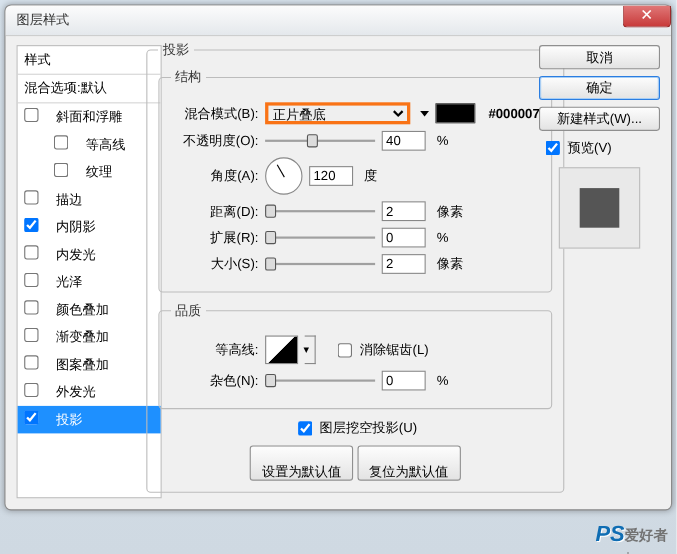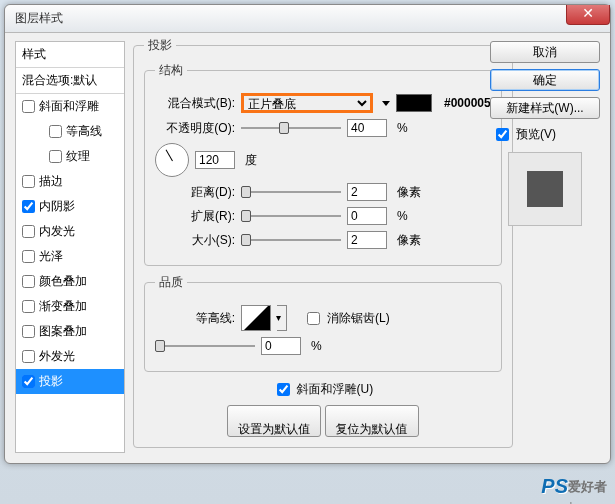--- a/index.html
+++ b/index.html
@@ -1,23 +1,23 @@
 <!DOCTYPE html>
 <html><head>
 <meta charset="utf-8">
 <style>
 * { box-sizing: border-box; font-family: "Microsoft YaHei", SimSun, Arial, sans-serif; font-size: 12px; }
 body { margin: 0; background: linear-gradient(#d8e3ed,#cfd9e2); width: 615px; height: 504px; position: relative; }
 .dialog { position: absolute; left: 4px; top: 4px; width: 607px; height: 460px; background: #f0f0f0; border: 1px solid #8a8a8a; border-radius: 6px; box-shadow: 0 0 6px rgba(0,0,0,.3); }
 .titlebar { height: 28px; background: linear-gradient(#fcfcfc,#e4e8ec); border-bottom: 1px solid #b8b8b8; border-radius: 6px 6px 0 0; position: relative; line-height: 26px; padding-left: 10px; color: #333; }
 .close-btn { position: absolute; right: 0; top: 0; width: 44px; height: 20px; background: linear-gradient(#e07878,#c83a3a); border: 1px solid #9a2a2a; border-top: none; border-radius: 0 0 4px 4px; color: #fff; text-align: center; font-size: 14px; line-height: 16px; cursor: pointer; }
-.left-panel { position: absolute; left: 10px; top: 36px; width: 110px; height: 412px; border: 1px solid #bcbcbc; background: #fff; }
+.left-panel { position: absolute; left: 10px; top: 36px; width: 132px; height: 412px; border: 1px solid #bcbcbc; background: #fff; }
 .lp-head { padding: 4px 6px; border-bottom: 1px solid #d4d4d4; }
 .lp-sub { padding: 4px 6px; border-bottom: 1px solid #d4d4d4; }
-.lp-item { padding: 4px 6px; display: flex; align-items: center; gap: 4px; cursor: pointer; }
+.lp-item { padding: 4px 6px; display: flex; align-items: flex-start; gap: 16px; cursor: pointer; }
 .lp-item.child { padding-left: 22px; margin-left: 11px; }
 .lp-item.selected { background: #1e90ff; color: #fff; }
 .lp-item input[type=checkbox]{ margin:0; width:13px; height:13px; }
 .center { position: absolute; left: 128px; top: 32px; width: 350px; height: 418px; }
 fieldset { border: 1px solid #bcbcbc; border-radius: 4px; margin: 0 0 8px 0; padding: 8px 10px 10px 10px; }
 legend { padding: 0 4px; color: #333; }
 .row { display: flex; align-items: center; margin: 6px 0; gap: 6px; }
 .row label.rowlbl { width: 80px; text-align: right; display: inline-block; }
 select.blend { width: 132px; height: 20px; border: 3px solid #f97316; }
 .colorbox { width: 36px; height: 18px; background: #000; border: 1px solid #666; display: inline-block; }
@@ -117,34 +117,35 @@
       <fieldset>
         <legend>结构</legend>
 
         <div class="row">
           <label class="rowlbl">混合模式(B):</label>
           <select class="blend">
             <option>正片叠底</option>
           </select>
           <span class="caret"></span>
           <span class="colorbox"></span>
-          <span class="hex">#000005</span>
+          <span class="hex">#000007</span>
         </div>
 
         <div class="row">
           <label class="rowlbl">不透明度(O):</label>
           <span class="slider">
               <span class="slider-track"></span>
               <span class="slider-thumb" style="left:38px"></span>
             </span>
           <input class="num" value="40" style="">
           <span class="unit">%</span>
         </div>
 
         <div class="row">
+          <label class="rowlbl">角度(A):</label>
           <span class="angle-dial">
               <span class="angle-hand"></span>
             </span>
           <input class="num" value="120" style="">
           <span class="unit">度</span>
         </div>
 
         <div class="row">
           <label class="rowlbl">距离(D):</label>
           <span class="slider">
@@ -181,33 +182,34 @@
         <div class="row">
           <label class="rowlbl">等高线:</label>
           <span class="contour-sw"></span>
             <span class="contour-dd"></span>
           <span class="chk-inline" style="margin-left:10px">
             <input type="checkbox" style="">
             <span>消除锯齿(L)</span>
           </span>
         </div>
         <div class="row">
+          <label class="rowlbl">杂色(N):</label>
           <span class="slider">
               <span class="slider-track"></span>
               <span class="slider-thumb" style="left:0"></span>
             </span>
           <input class="num" value="0" style="">
           <span class="unit">%</span>
         </div>
       </fieldset>
 
       <div class="row" style="justify-content:center">
         <span class="chk-inline">
           <input type="checkbox" checked="" style="">
-          <span>斜面和浮雕(U)</span>
+          <span>图层挖空投影(U)</span>
         </span>
       </div>
       <div class="btn-row">
         <button class="stdbtn">设置为默认值</button>
         <button class="stdbtn">复位为默认值</button>
       </div>
     </fieldset>
   </div>
 
   <div class="right-panel">

